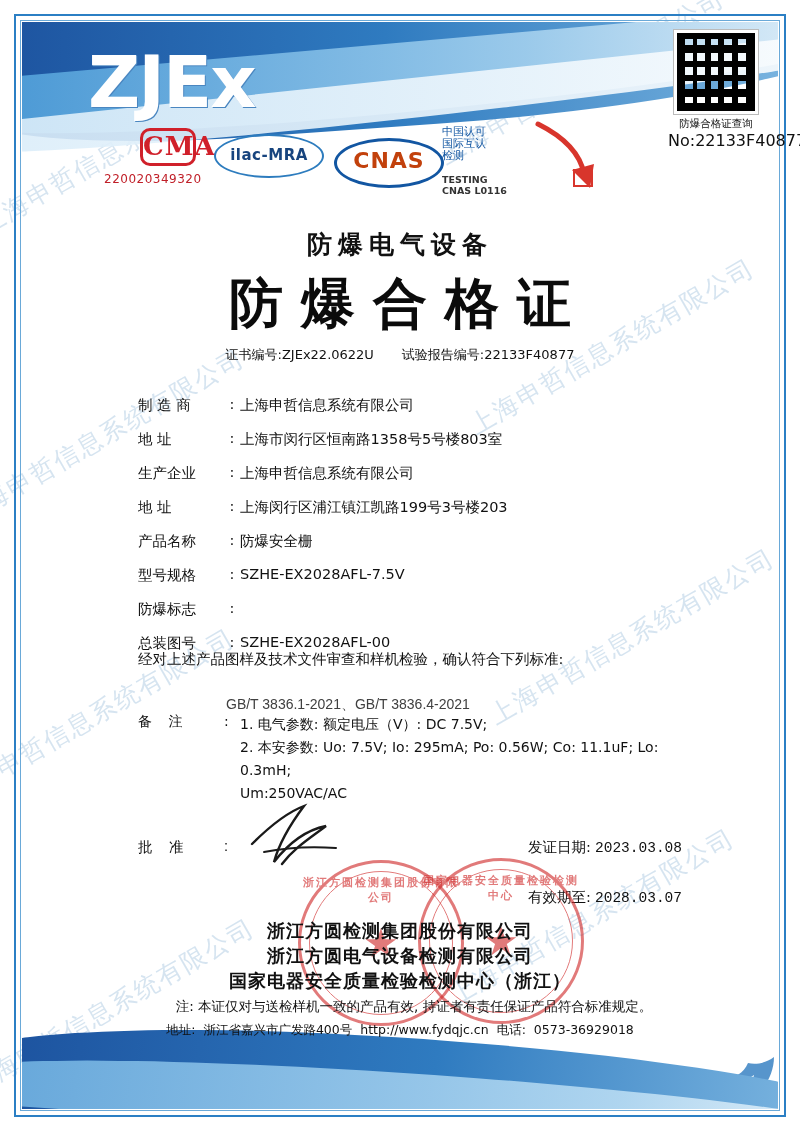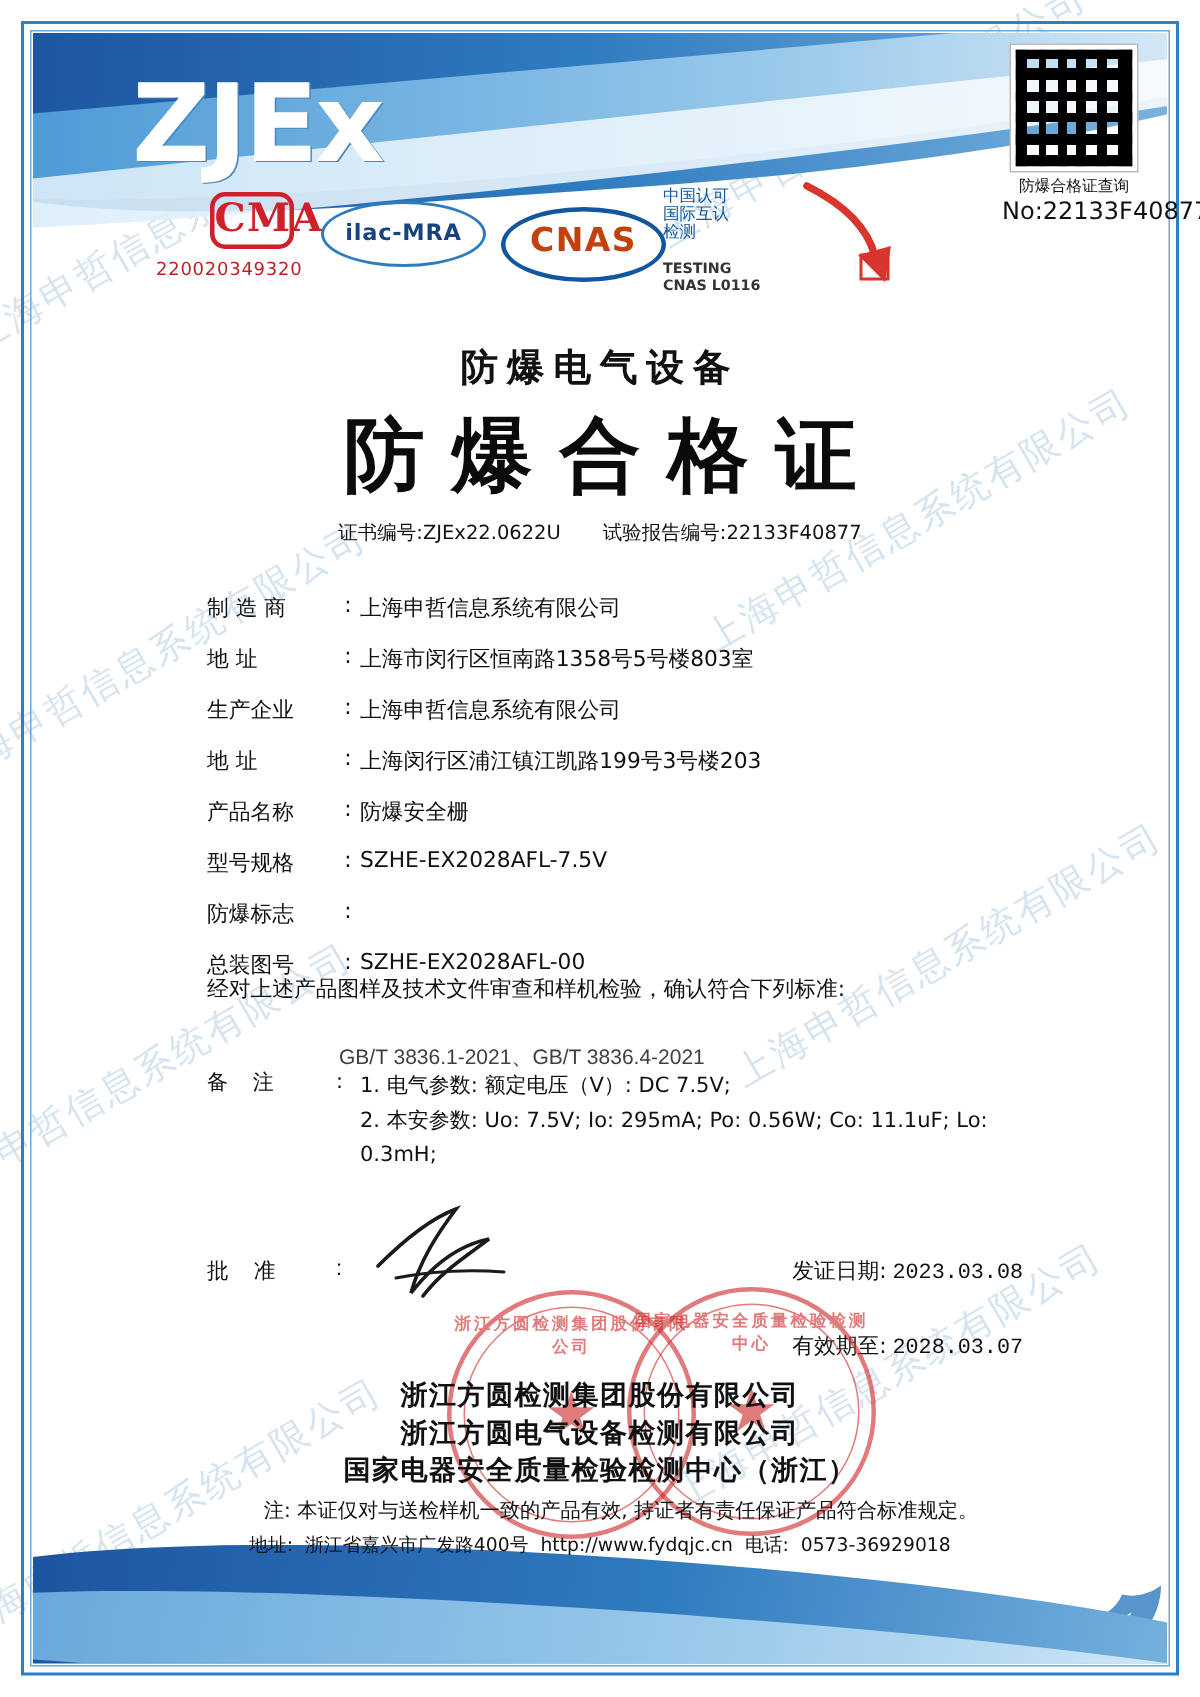--- a/index.html
+++ b/index.html
@@ -615,20 +615,21 @@
 
   <div class="statement">经对上述产品图样及技术文件审查和样机检验，确认符合下列标准:</div>
   <div class="standards">GB/T 3836.1-2021、GB/T 3836.4-2021</div>
 
   <div class="remark">
     <div class="remark-head">备    注</div>
     <div class="remark-colon">:</div>
     <div class="remark-lines">
       <div>1. 电气参数: 额定电压（V）: DC 7.5V;</div>
       <div>2. 本安参数: Uo: 7.5V; Io: 295mA; Po: 0.56W; Co: 11.1uF; Lo: 0.3mH;</div>
+      <div>Um:250VAC/AC</div>
     </div>
   </div>
 
   <div class="approve-lbl">批    准</div>
   <div class="approve-colon">:</div>
   <svg class="signature" viewBox="0 0 110 70">
     <path d="M8,44 C26,26 44,12 60,6 C48,22 36,40 30,62 C44,44 62,30 82,26 C66,38 50,48 38,64" stroke="#1a1a1a" stroke-width="2.4" fill="none" stroke-linecap="round"></path>
     <path d="M20,52 C40,48 64,46 92,48" stroke="#1a1a1a" stroke-width="2" fill="none" stroke-linecap="round"></path>
   </svg>
 

